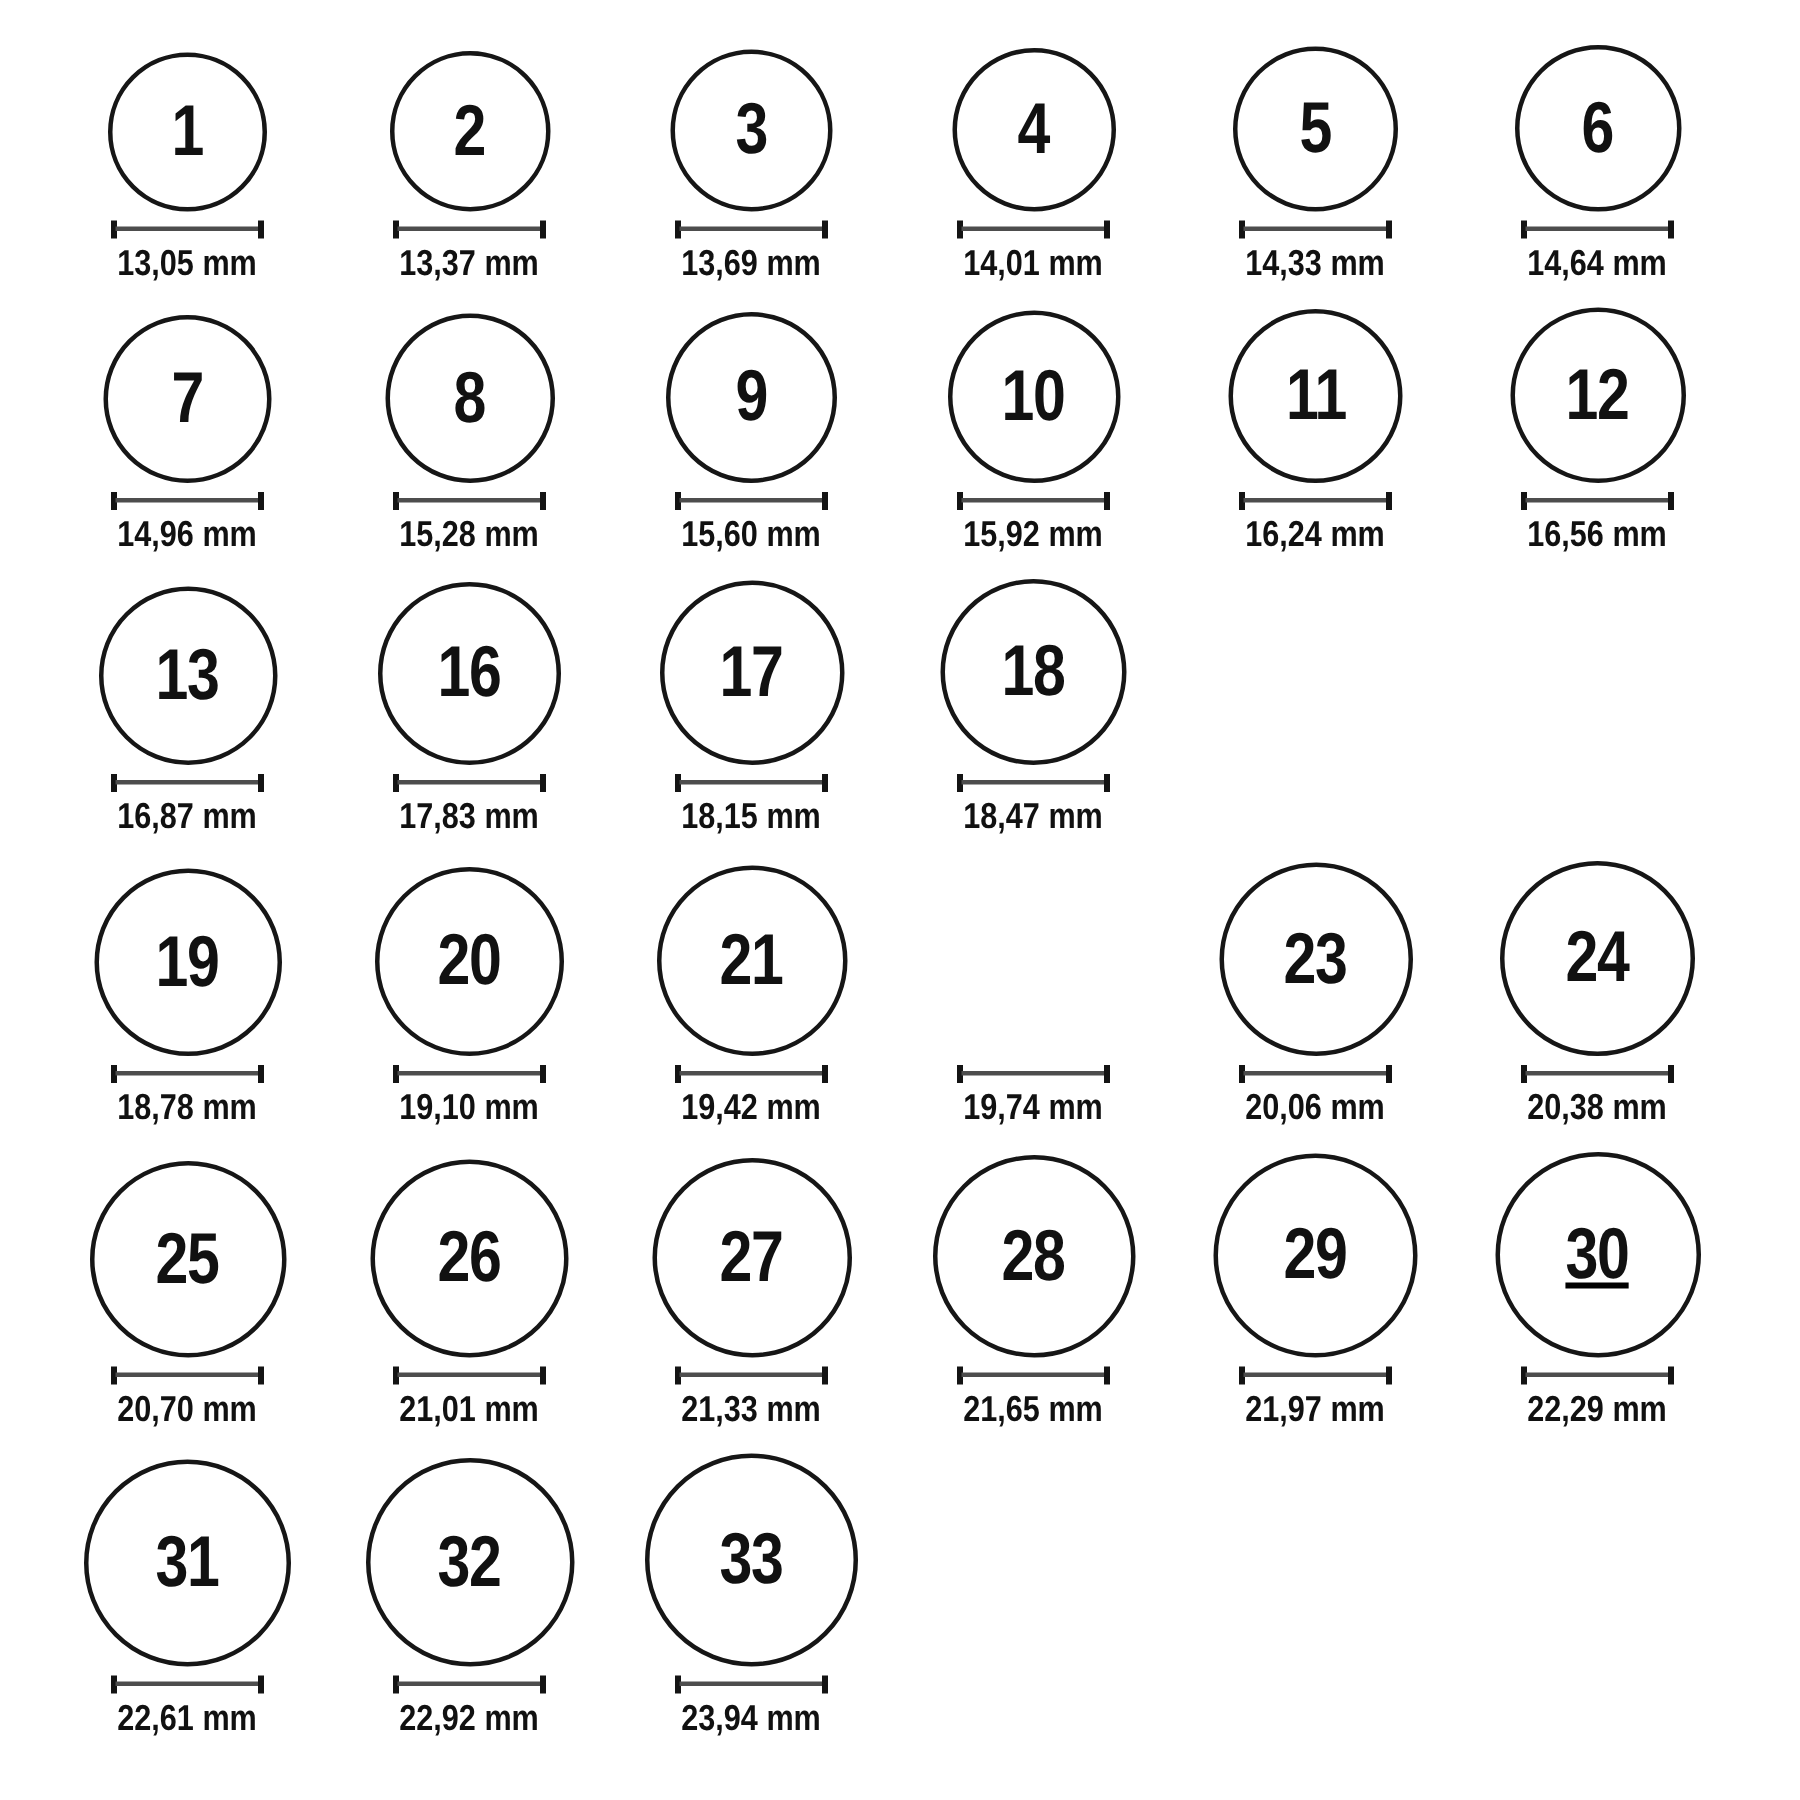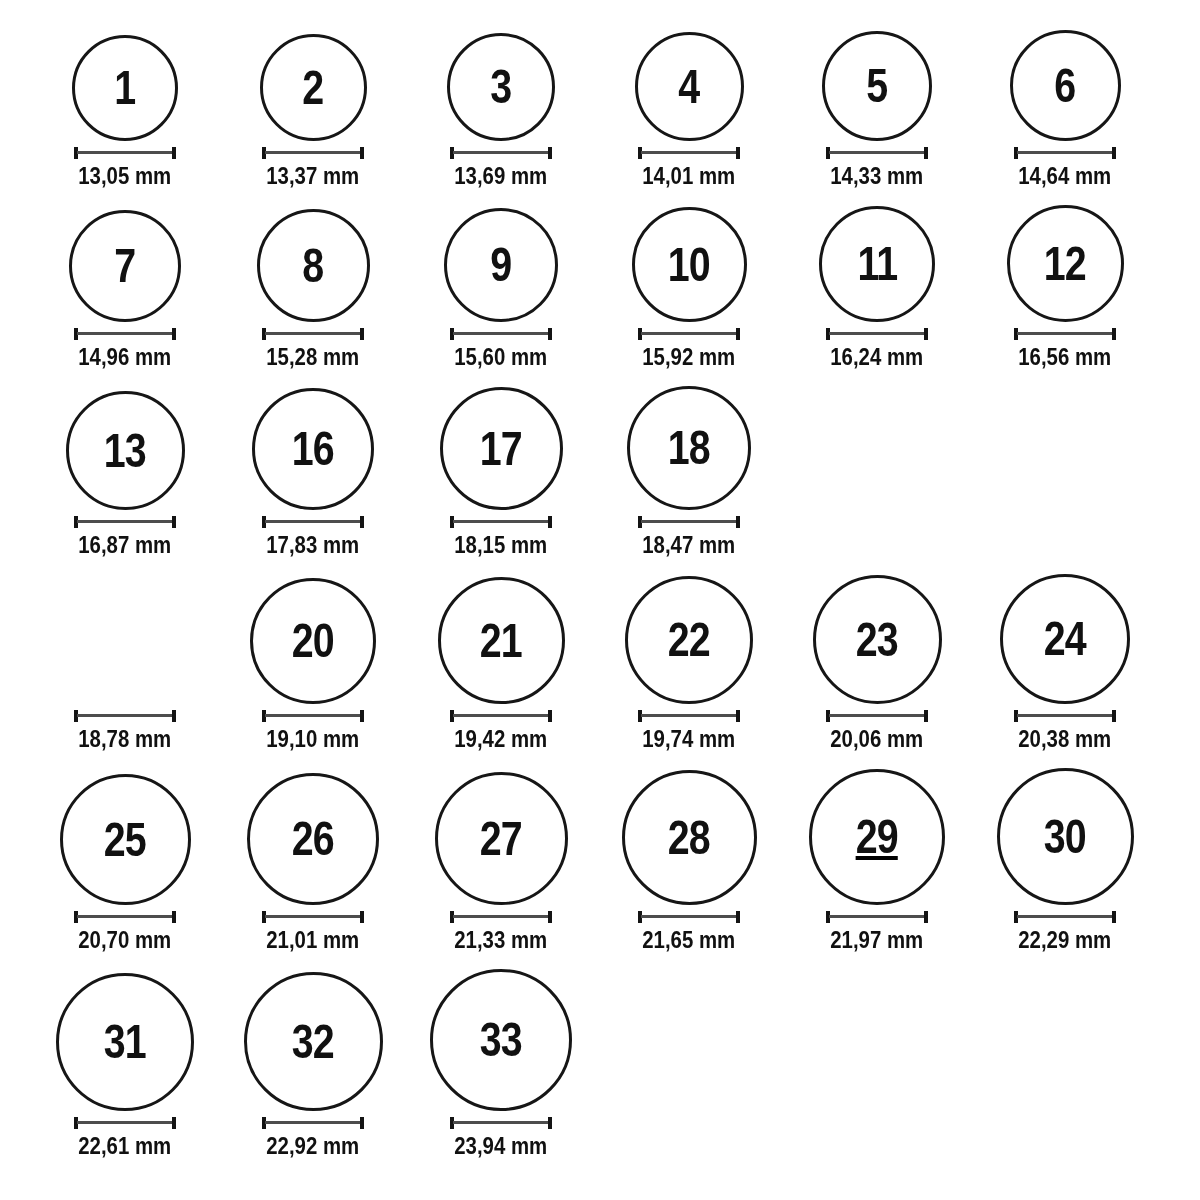--- a/index.html
+++ b/index.html
@@ -233,20 +233,23 @@
           <span class="ring-number">18</span>
         </div>
         <div class="measure">
           <div class="hline"></div>
         </div>
         <div class="diameter-label">18,47 mm</div>
       </div>
     </div>
     <div class="chart-row">
       <div class="ring-cell">
+        <div class="ring-circle" style="width: 125px; height: 125px;">
+          <span class="ring-number">19</span>
+        </div>
         <div class="measure">
           <div class="hline"></div>
         </div>
         <div class="diameter-label">18,78 mm</div>
       </div>
       <div class="ring-cell">
         <div class="ring-circle" style="width: 126px; height: 126px; text-align: right;">
           <span class="ring-number">20</span>
         </div>
         <div class="measure">
@@ -257,23 +260,20 @@
       <div class="ring-cell">
         <div class="ring-circle" style="width: 127px; height: 127px;">
           <span class="ring-number">21</span>
         </div>
         <div class="measure">
           <div class="hline"></div>
         </div>
         <div class="diameter-label">19,42 mm</div>
       </div>
       <div class="ring-cell">
-        <div class="ring-circle" style="width: 128px; height: 128px;">
-          <span class="ring-number">22</span>
-        </div>
         <div class="measure">
           <div class="hline"></div>
         </div>
         <div class="diameter-label">19,74 mm</div>
       </div>
       <div class="ring-cell">
         <div class="ring-circle" style="width: 129px; height: 129px;">
           <span class="ring-number">23</span>
         </div>
         <div class="measure">
@@ -322,30 +322,30 @@
       <div class="ring-cell">
         <div class="ring-circle" style="width: 135px; height: 135px;">
           <span class="ring-number">28</span>
         </div>
         <div class="measure">
           <div class="hline"></div>
         </div>
         <div class="diameter-label">21,65 mm</div>
       </div>
       <div class="ring-cell">
-        <div class="ring-circle" style="width: 136px; height: 136px; text-decoration: underline;">
+        <div class="ring-circle" style="width: 136px; height: 136px;">
           <span class="ring-number">29</span>
         </div>
         <div class="measure">
           <div class="hline"></div>
         </div>
         <div class="diameter-label">21,97 mm</div>
       </div>
       <div class="ring-cell">
-        <div class="ring-circle" style="width: 137px; height: 137px;">
+        <div class="ring-circle" style="width: 137px; height: 137px; text-decoration: underline;">
           <span class="ring-number">30</span>
         </div>
         <div class="measure">
           <div class="hline"></div>
         </div>
         <div class="diameter-label">22,29 mm</div>
       </div>
     </div>
     <div class="chart-row">
       <div class="ring-cell">

